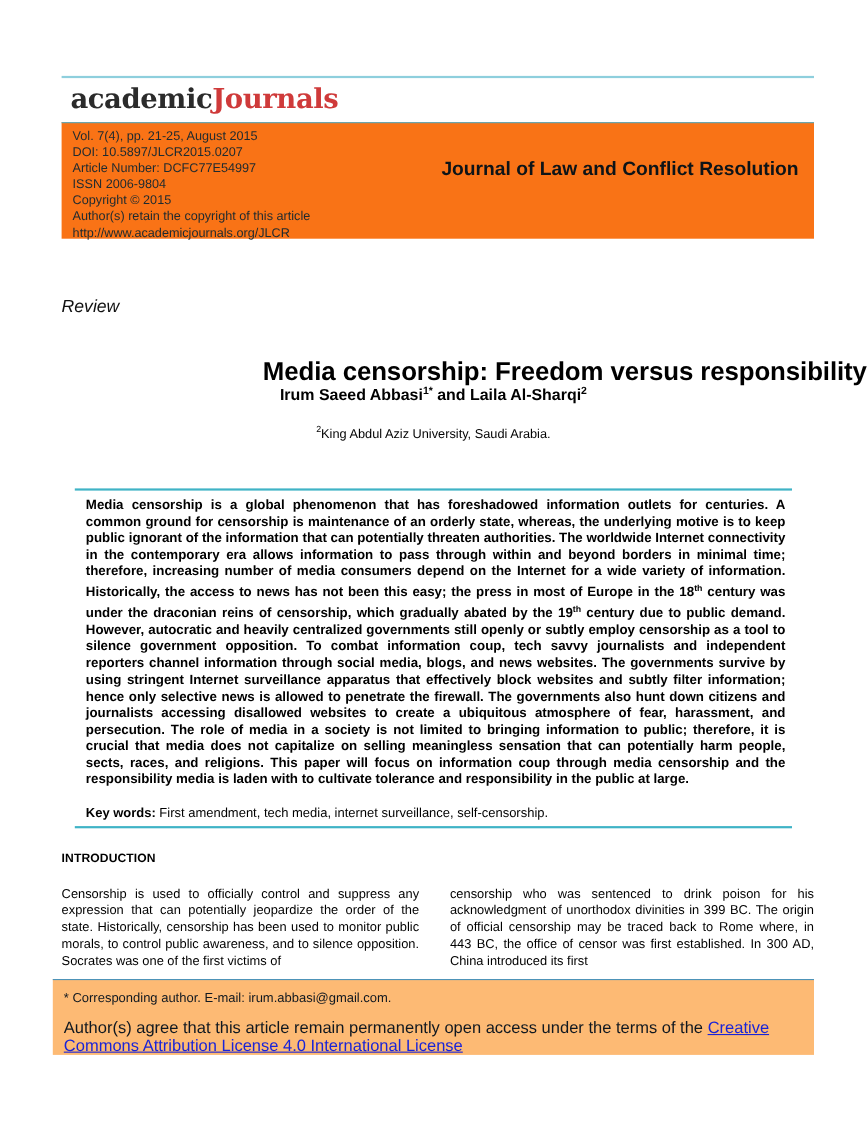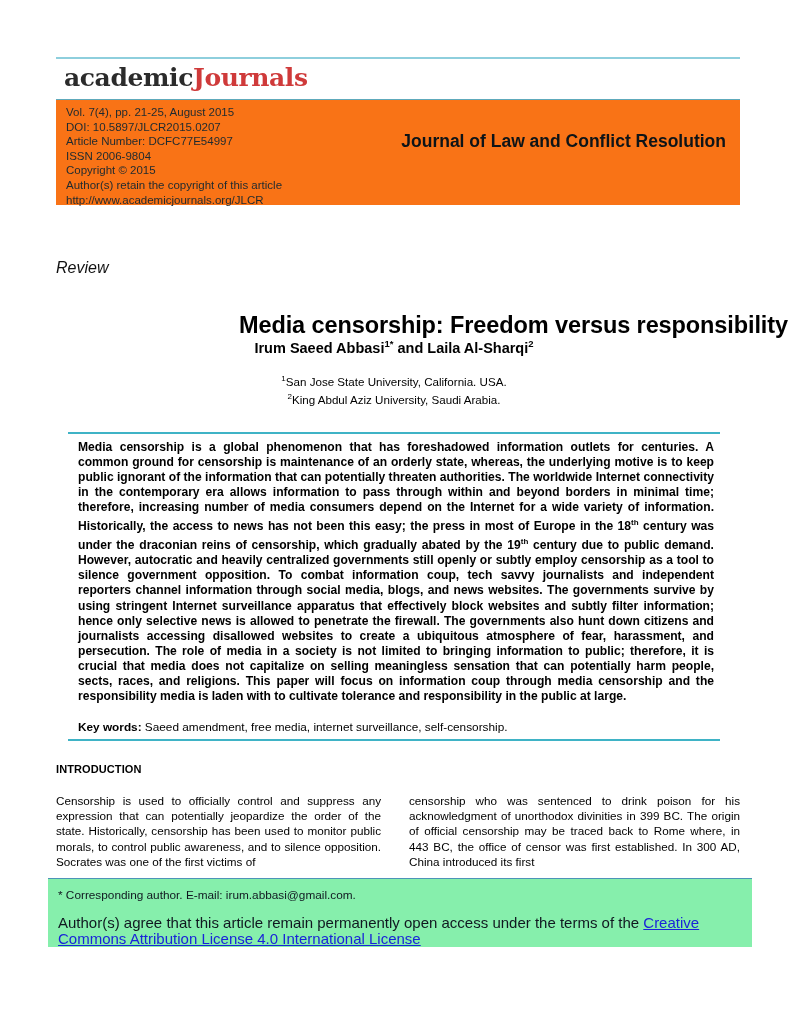--- a/index.html
+++ b/index.html
@@ -11,21 +11,21 @@
     width: 788px;
     height: 1020px;
     position: relative;
     font-family: "Liberation Sans", sans-serif;
     color: #000000;
     overflow: hidden;
   }
 
   .page {
     position: absolute;
-    left: 0; top: 0;
+    left: 0; top: 12px;
     width: 788px;
     height: 870px;
     background: #ffffff;
   }
 
   
   .masthead {
     position: absolute;
     left: 56px;
     top: 57px;
@@ -184,23 +184,22 @@
   .col-left  { left: 56px;  width: 325px; }
   .col-right { left: 409px; width: 331px; }
 
   
   .footer-band {
     position: absolute;
     left: 48px;
     top: 878px;
     width: 692px;
     height: 68px;
-    background: #86efac;
+    background: #fdba74;
     border-top: 1px solid #4d93b8;
-    padding-left: 12px;
   }
   .footer-corresponding {
     position: absolute;
     left: 10px;
     top: 9px;
     font-size: 11.8px;
     color: #101820;
     white-space: nowrap;
   }
   .footer-license {
@@ -239,29 +238,28 @@
     </div>
     <div class="journal-title">Journal of Law and Conflict Resolution</div>
   </div>
 
   <div class="review-label">Review</div>
   <h1 class="paper-title">Media censorship: Freedom versus responsibility</h1>
 
   <div class="authors"><span>Irum Saeed Abbasi</span><sup>1*</sup><span> and Laila Al-Sharqi</span><sup>2</sup></div>
 
   <div class="affiliations">
-    <div><sup>1</sup><span>San Jose State University, California. USA.</span></div>
     <div><sup>2</sup><span>King Abdul Aziz University, Saudi Arabia.</span></div>
   </div>
 
 
   <div class="abs-rule-top"></div>
   <div class="abstract"><span>Media censorship is a global phenomenon that has foreshadowed information outlets for centuries. A common ground for censorship is maintenance of an orderly state, whereas, the underlying motive is to keep public ignorant of the information that can potentially threaten authorities. The worldwide Internet connectivity in the contemporary era allows information to pass through within and beyond borders in minimal time; therefore, increasing number of media consumers depend on the Internet for a wide variety of information. Historically, the access to news has not been this easy; the press in most of Europe in the 18</span><sup>th</sup><span> century was under the draconian reins of censorship, which gradually abated by the 19</span><sup>th</sup><span> century due to public demand. However, autocratic and heavily centralized governments still openly or subtly employ censorship as a tool to silence government opposition. To combat information coup, tech savvy journalists and independent reporters channel information through social media, blogs, and news websites. The governments survive by using stringent Internet surveillance apparatus that effectively block websites and subtly filter information; hence only selective news is allowed to penetrate the firewall. The governments also hunt down citizens and journalists accessing disallowed websites to create a ubiquitous atmosphere of fear, harassment, and persecution. The role of media in a society is not limited to bringing information to public; therefore, it is crucial that media does not capitalize on selling meaningless sensation that can potentially harm people, sects, races, and religions. This paper will focus on information coup through media censorship and the responsibility media is laden with to cultivate tolerance and responsibility in the public at large.</span></div>
 
-  <div class="keywords"><span class="kw-label">Key words:</span><span> Saeed amendment, free media, internet surveillance, self-censorship.</span></div>
+  <div class="keywords"><span class="kw-label">Key words:</span><span> First amendment, tech media, internet surveillance, self-censorship.</span></div>
   <div class="abs-rule-bot"></div>
 
   <div class="section-heading">INTRODUCTION</div>
   <div class="col col-left">Censorship is used to officially control and suppress any expression that can potentially jeopardize the order of the state. Historically, censorship has been used to monitor public morals, to control public awareness, and to silence opposition. Socrates was one of the first victims of</div>
   <div class="col col-right">censorship who was sentenced to drink poison for his acknowledgment of unorthodox divinities in 399 BC. The origin of official censorship may be traced back to Rome where, in 443 BC, the office of censor was first established. In 300 AD, China introduced its first</div>
 
   <div class="footer-band">
     <div class="footer-corresponding">* Corresponding author. E-mail: irum.abbasi@gmail.com.</div>
     <div class="footer-license"><span>Author(s) agree that this article remain permanently open access under the terms of the </span><span class="lic-link">Creative Commons Attribution License 4.0 International License</span></div>
   </div>

